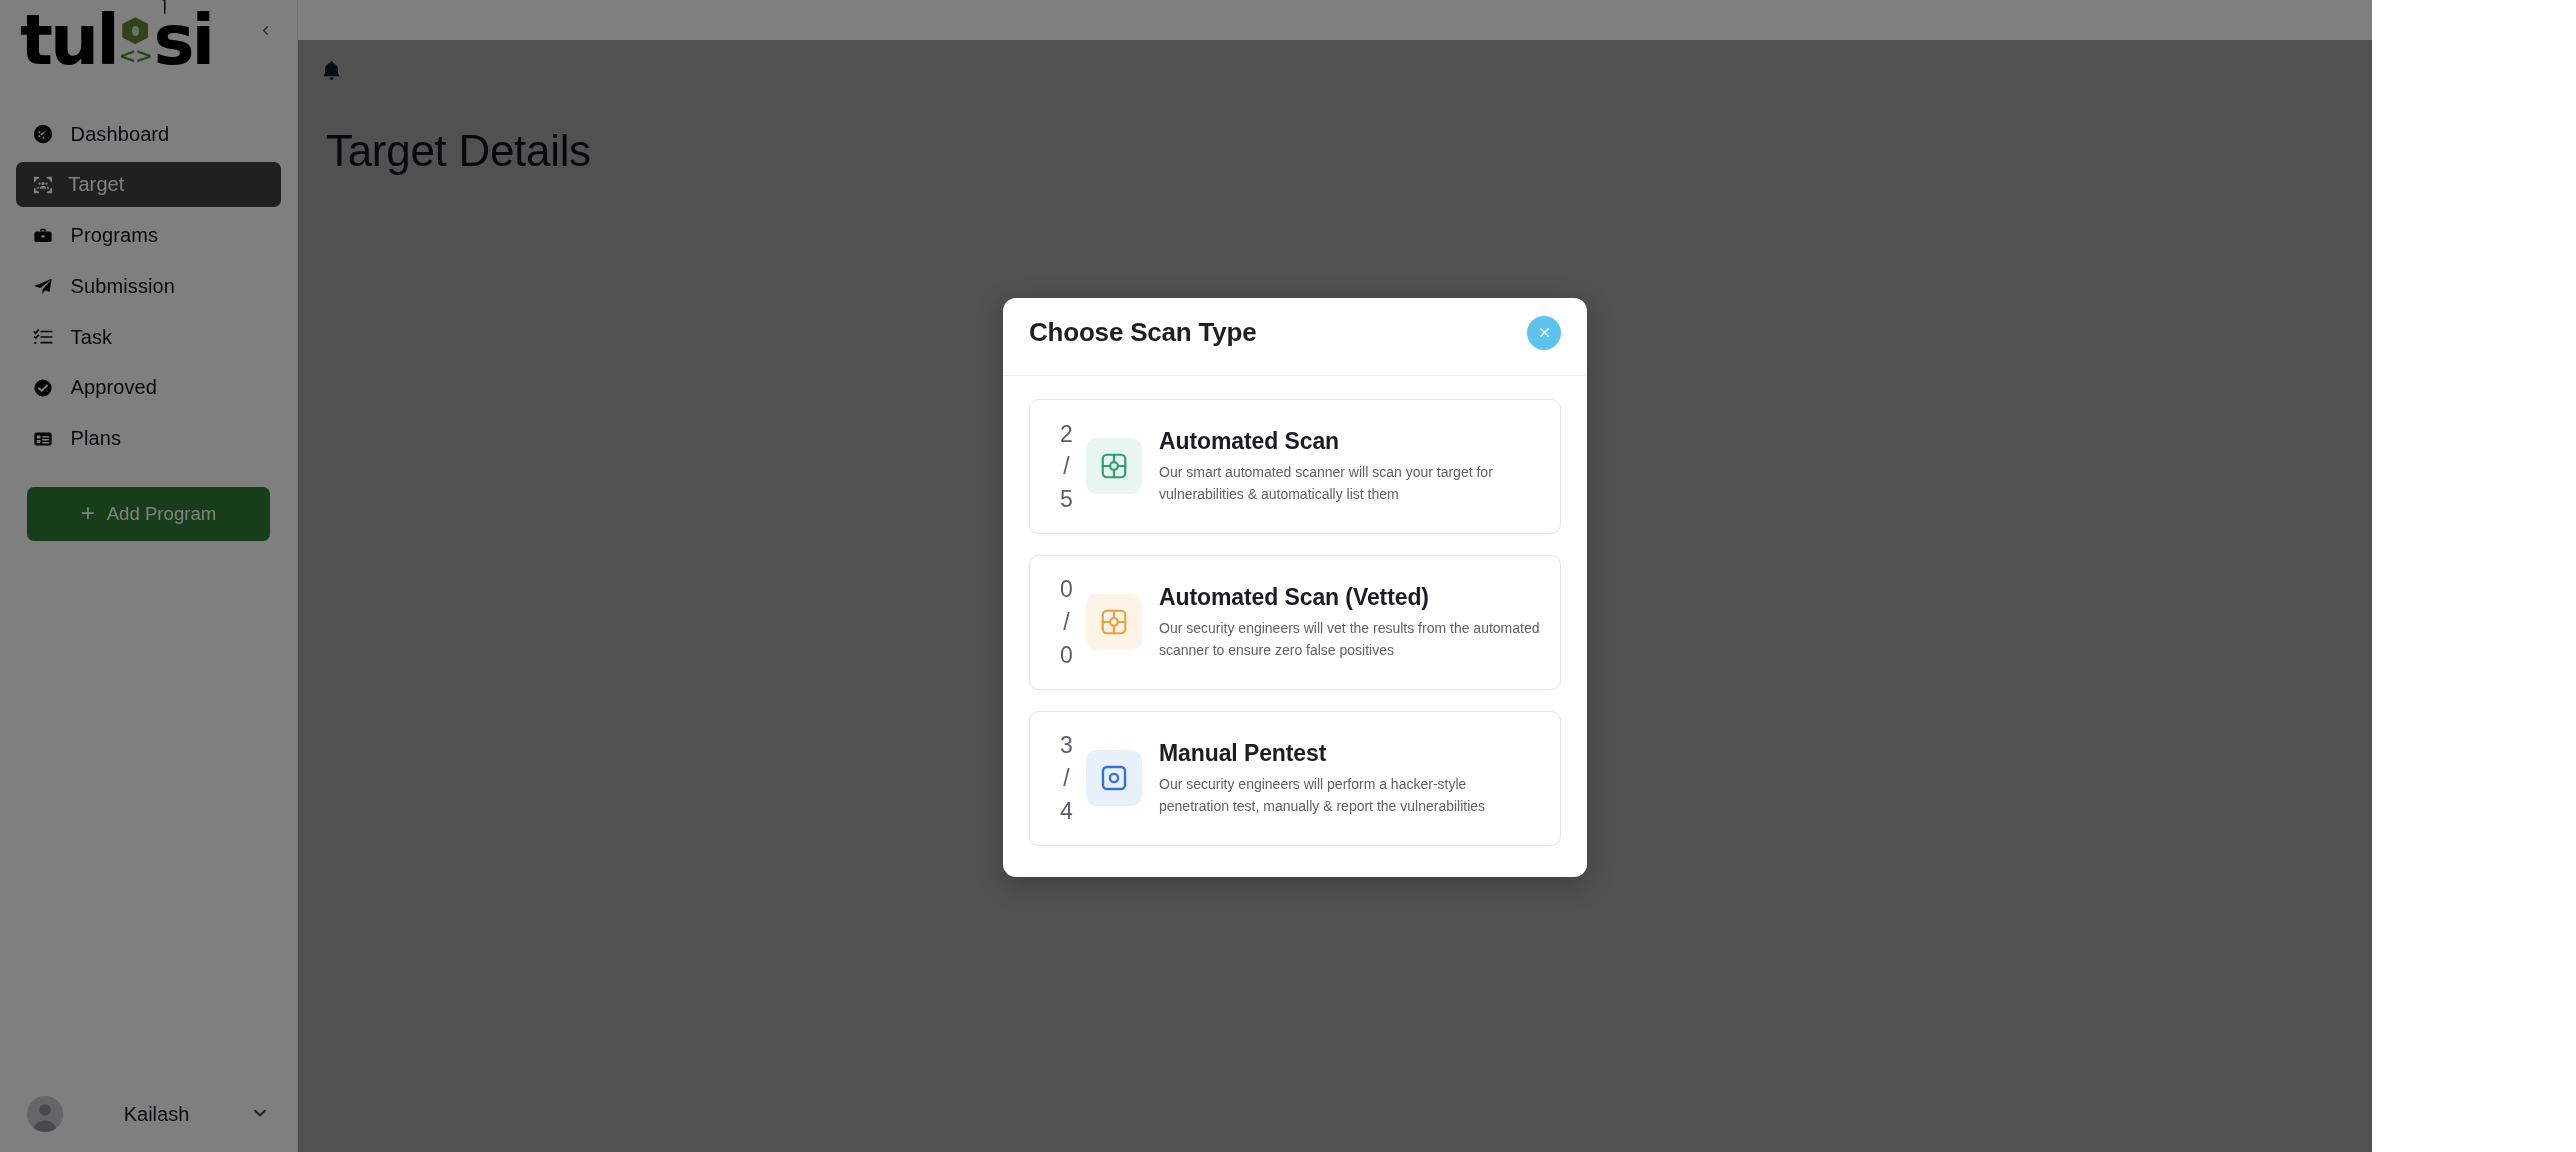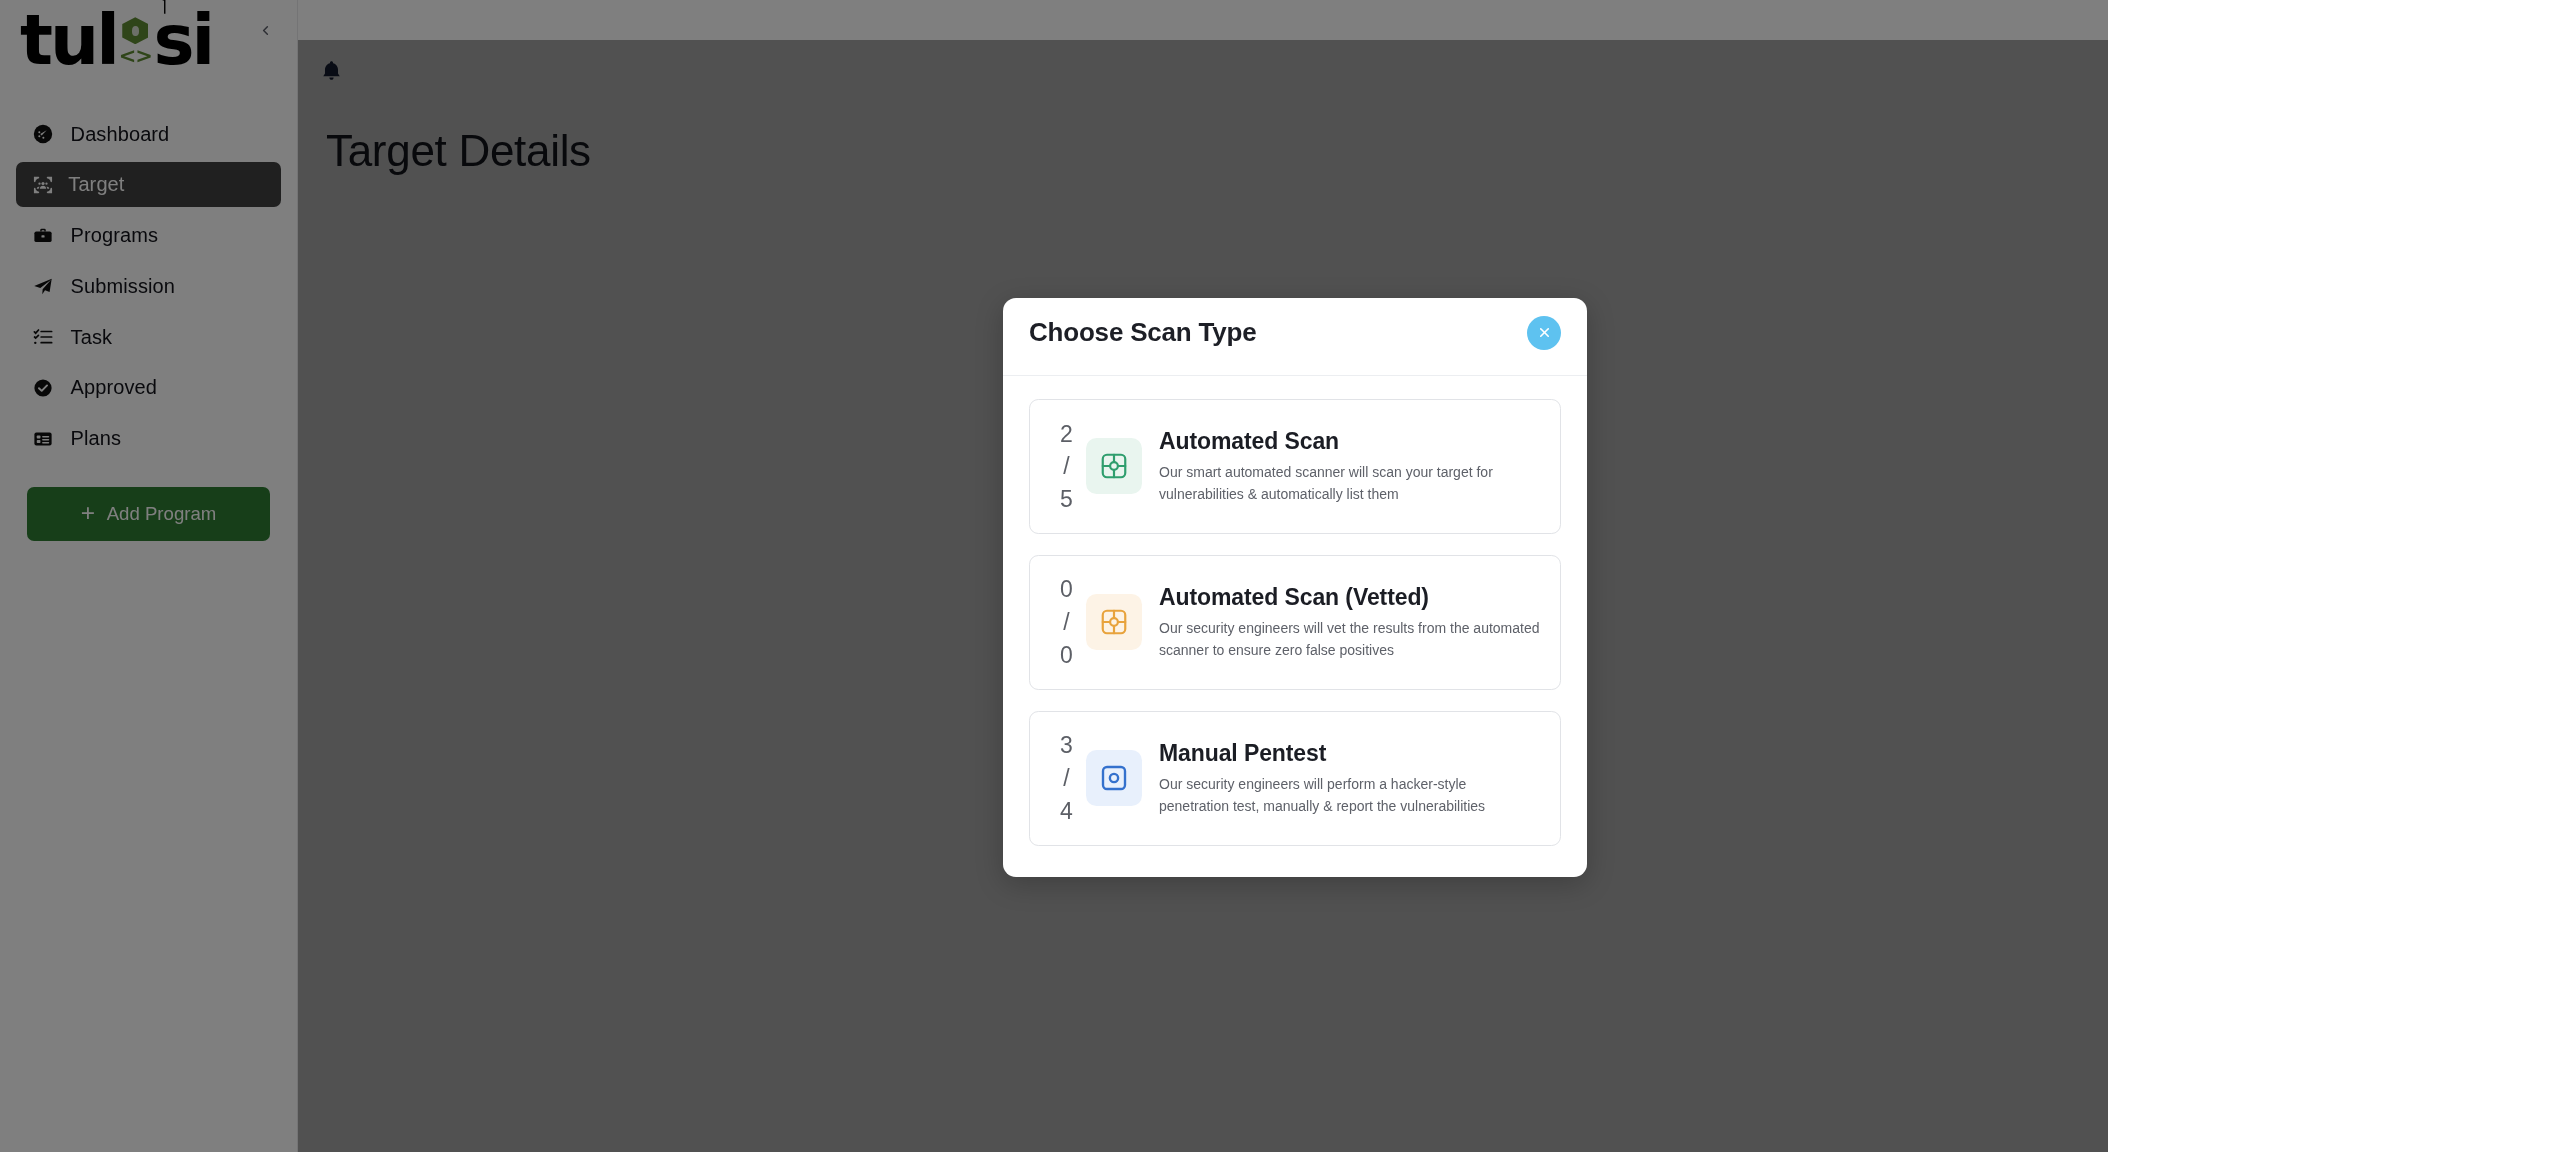--- a/index.html
+++ b/index.html
@@ -7,21 +7,21 @@
   html, body {
     width: 2576px;
     height: 1152px;
     overflow: hidden;
     font-family: "Liberation Sans", sans-serif;
     background: #ffffff;
   }
 
   #app {
     position: relative;
-    width: 2108px;
+    width: 2372px;
     height: 1152px;
     display: flex;
     background: #ffffff;
   }
 
   
   .sidebar {
     position: relative;
     width: 298px;
     height: 100%;
@@ -446,20 +446,35 @@
 
     <div class="add-program-wrap">
       <button class="add-program">
         <span class="plus">+</span>
         <span>Add Program</span>
       </button>
     </div>
 
     <div class="sidebar-spacer"></div>
 
+    <div class="profile">
+      <span class="avatar">
+        <svg viewBox="0 0 62 62">
+          <circle cx="31" cy="31" r="31" fill="#c9ccd1"></circle>
+          <circle cx="31" cy="24" r="10" fill="#8e9297"></circle>
+          <path d="M11 62 C11 48 20 42 31 42 C42 42 51 48 51 62 Z" fill="#8e9297"></path>
+        </svg>
+      </span>
+      <span class="profile-name">Kailash</span>
+      <span class="profile-chev">
+        <svg viewBox="0 0 24 24" fill="none" stroke="#3d4049" stroke-width="2.2" stroke-linecap="round" stroke-linejoin="round">
+          <polyline points="6 9 12 15 18 9"></polyline>
+        </svg>
+      </span>
+    </div>
   </aside>
 
   <section class="main">
     <div class="topbar">
       <div class="bell-btn">
         <svg viewBox="0 0 24 24">
           <path d="M12 2.4 C12.9 2.4 13.6 3.1 13.6 4 V4.5 C16.6 5.2 18.8 7.9 18.8 11.1 V15.2 L20.6 18 H3.4 L5.2 15.2 V11.1 C5.2 7.9 7.4 5.2 10.4 4.5 V4 C10.4 3.1 11.1 2.4 12 2.4 Z" fill="#12182a"></path>
           <path d="M9.8 19.2 H14.2 C14.2 20.6 13.2 21.6 12 21.6 C10.8 21.6 9.8 20.6 9.8 19.2 Z" fill="#12182a"></path>
         </svg>
       </div>

